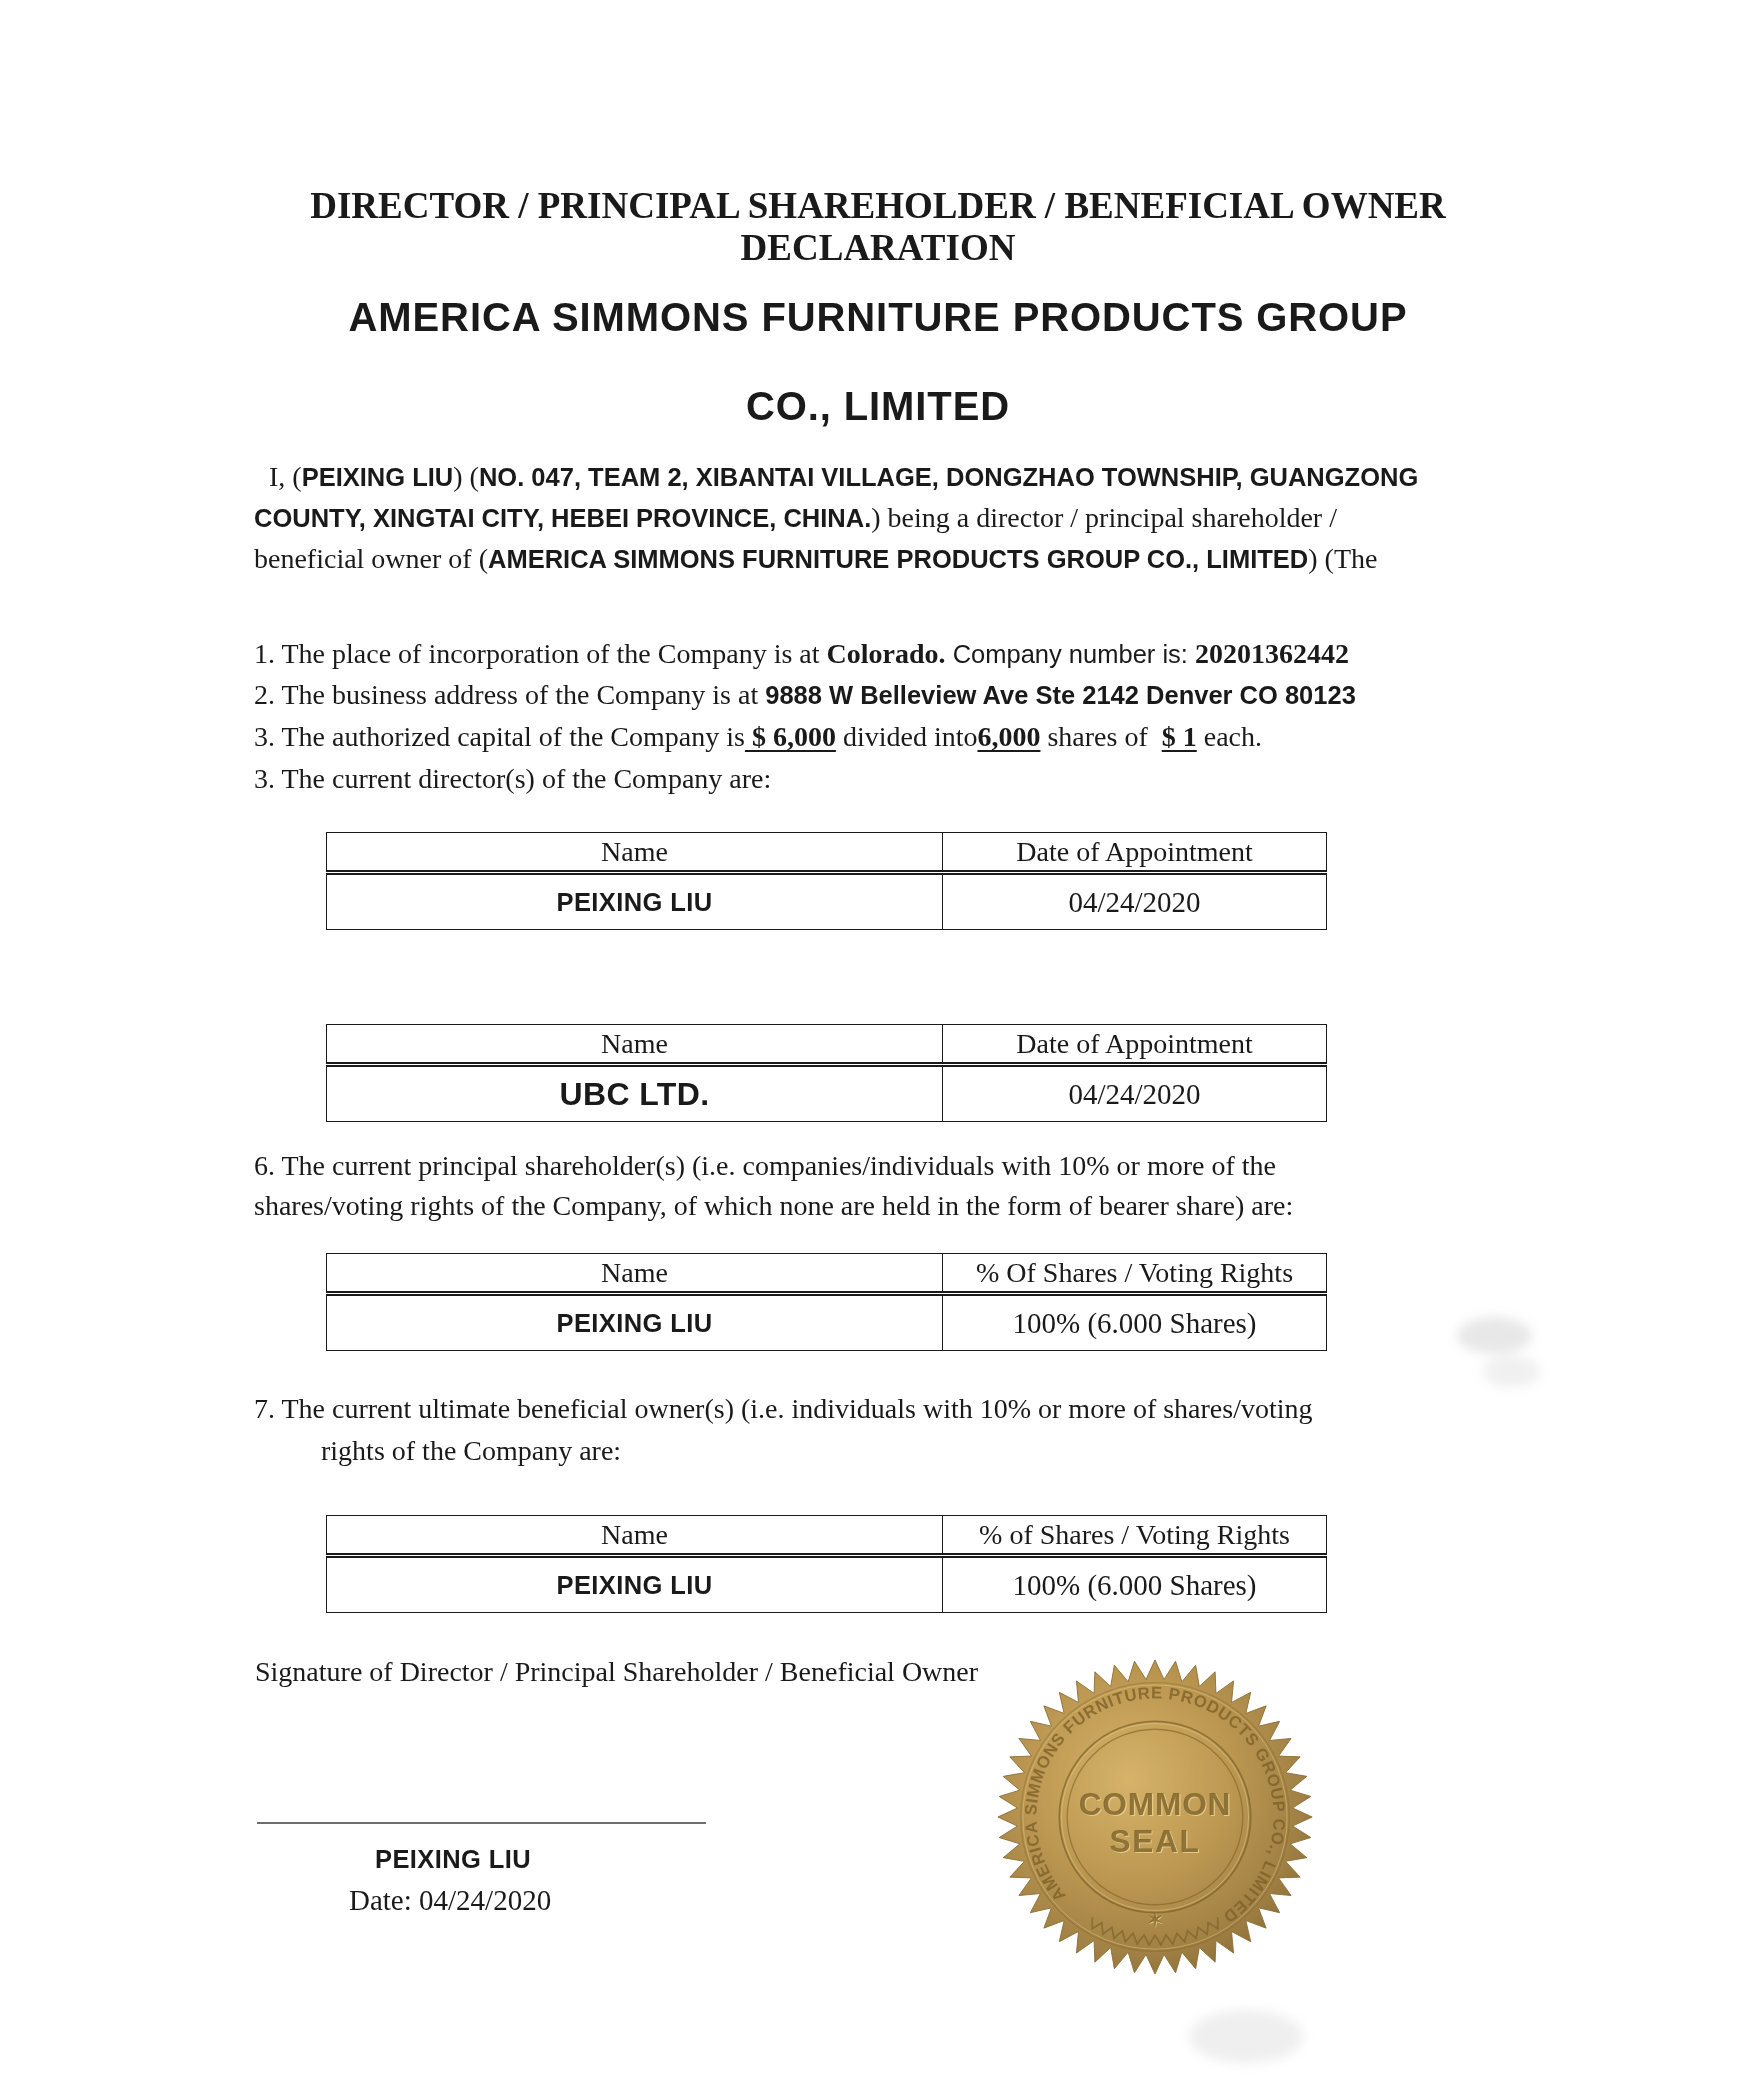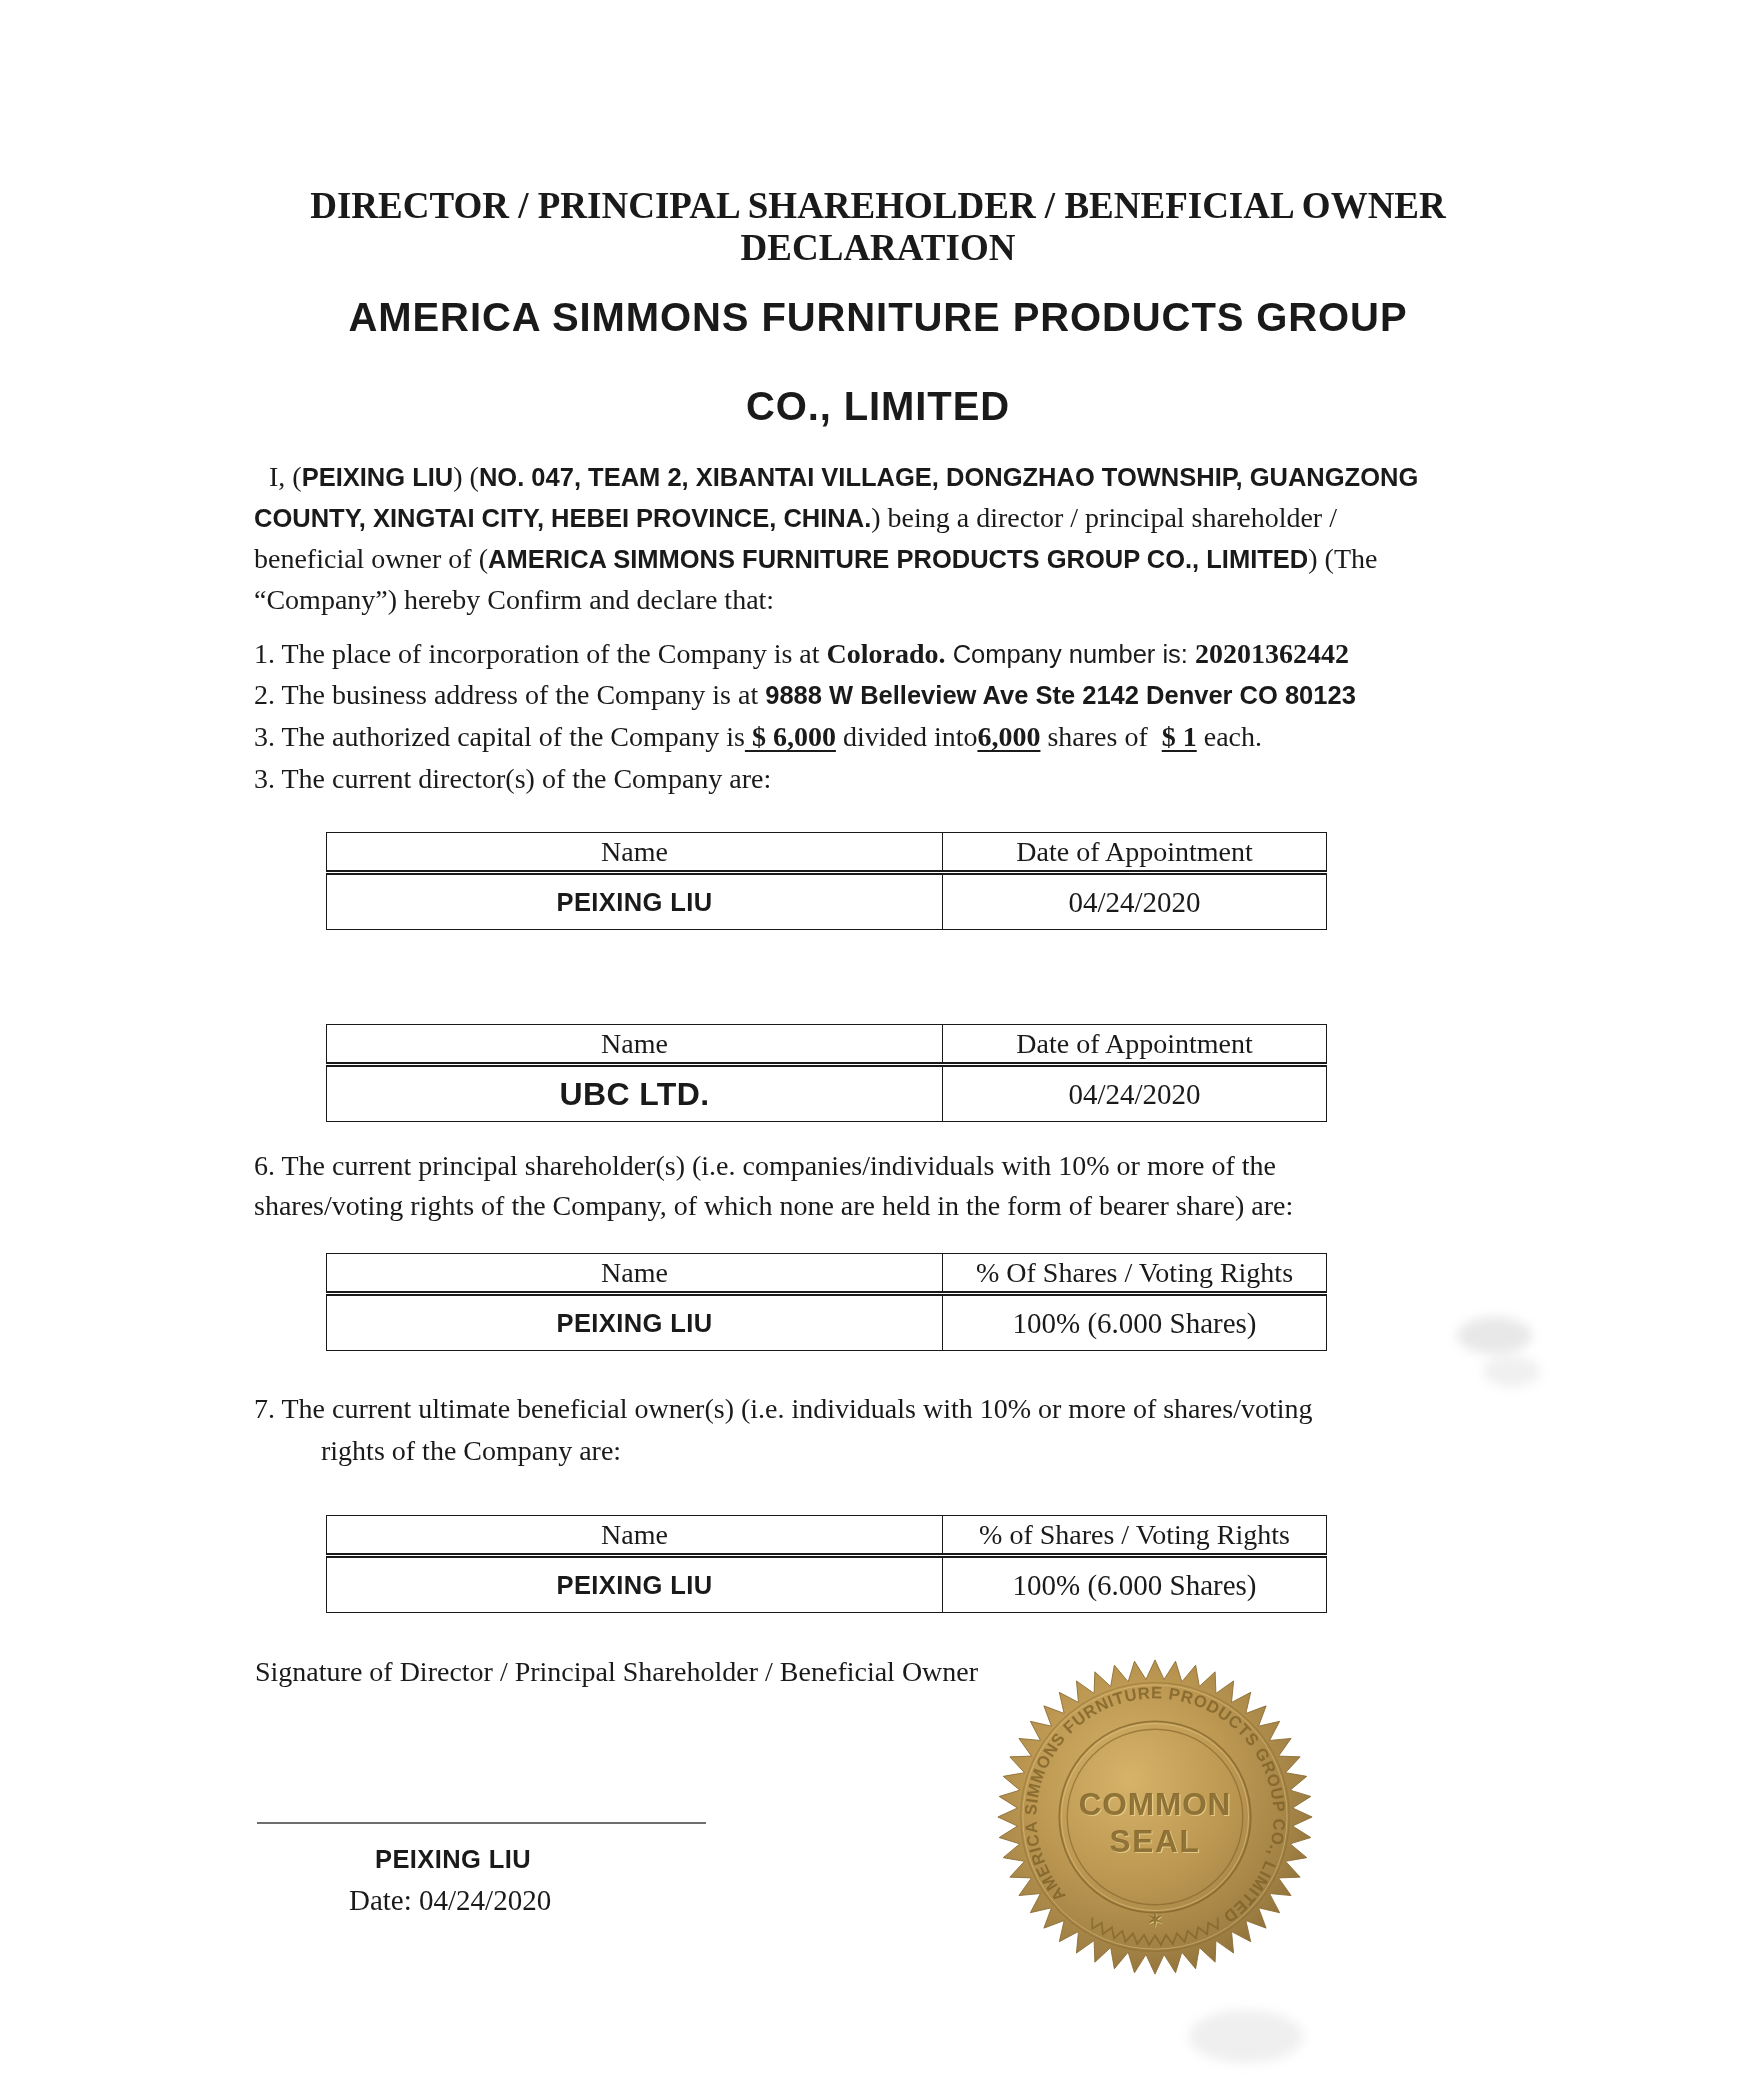--- a/index.html
+++ b/index.html
@@ -52,21 +52,20 @@
   <div class="abs doc-title" style="top:185px;">
     <div>DIRECTOR / PRINCIPAL SHAREHOLDER / BENEFICIAL OWNER</div>
     <div>DECLARATION</div>
   </div>
   <div class="abs company-name l2" style="top:384px;">CO., LIMITED</div>
 
   <div class="abs intro" style="top:456px;">
     <div class="ln first"><span>I, (</span><span class="sb">PEIXING LIU</span><span>) (</span><span class="sb">NO. 047, TEAM 2, XIBANTAI VILLAGE, DONGZHAO TOWNSHIP, GUANGZONG</span></div>
     <div class="ln"><span class="sb">COUNTY, XINGTAI CITY, HEBEI PROVINCE, CHINA.</span><span>) being a director / principal shareholder /</span></div>
     <div class="ln"><span>beneficial owner of (</span><span class="sb">AMERICA SIMMONS FURNITURE PRODUCTS GROUP CO., LIMITED</span><span>) (The</span></div>
-    <div class="ln"><span>“Company”) hereby Confirm and declare that:</span></div>
   </div>
 
   <div class="abs bodyline" style="top:633px;"><span>1. The place of incorporation of the Company is at </span><span class="bb">Colorado.</span><span class="sr"> Company number is: </span><span class="bb">20201362442</span></div>
 
   <div class="abs bodyline" style="top:674px;"><span>2. The business address of the Company is at </span><span class="sb">9888 W Belleview Ave Ste 2142 Denver CO 80123</span></div>
 
   <div class="abs bodyline" style="top:716px;"><span>3. The authorized capital of the Company is</span><span class="ub">&nbsp;$ 6,000</span><span> divided into</span><span class="ub">6,000</span><span> shares of&nbsp;&nbsp;</span><span class="ub">$ 1</span><span> each.</span></div>
 
   <div class="abs bodyline" style="top:758px;">3. The current director(s) of the Company are:</div>
 

